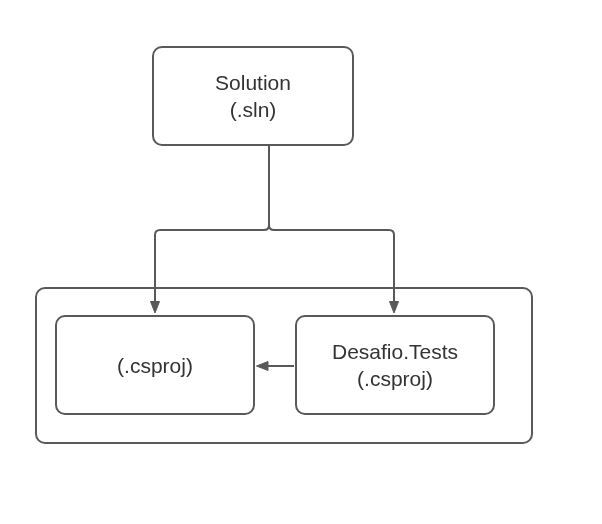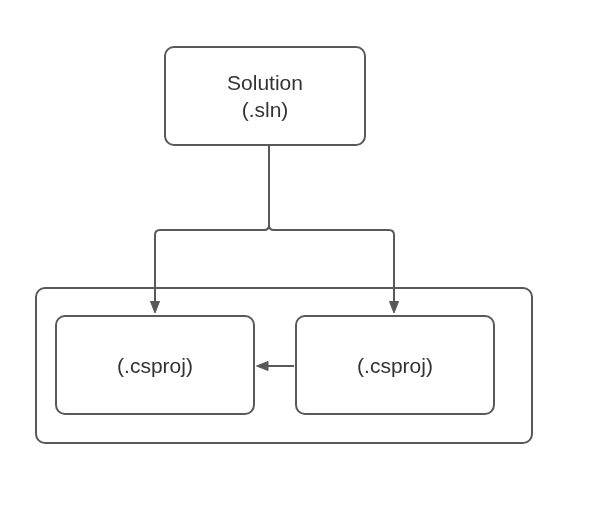--- a/index.html
+++ b/index.html
@@ -61,21 +61,21 @@
     color: var(--text);
     font-size: 21px;
     line-height: 27px;
     text-align: center;
     display: flex;
     flex-direction: column;
     align-items: center;
     justify-content: center;
     z-index: 3;
   }
-  .node-solution { left: 164px; top: 46px;  width: 202px; height: 100px; }
+  .node-solution { left: 152px; top: 46px;  width: 202px; height: 100px; }
   .node-console  { left: 55px;  top: 315px; width: 200px; height: 100px; }
   .node-tests    { left: 295px; top: 315px; width: 200px; height: 100px; }
 </style>
 </head>
 <body>
 
 <div class="canvas">
 
   <div class="group-box"></div>
 
@@ -100,16 +100,17 @@
   <div class="node node-solution">
     <span>Solution</span>
     <span>(.sln)</span>
   </div>
 
   <div class="node node-console">
     <span>(.csproj)</span>
   </div>
 
   <div class="node node-tests">
+    <span>Desafio.Tests</span>
     <span>(.csproj)</span>
   </div>
 
 </div>
 
 </body></html>

